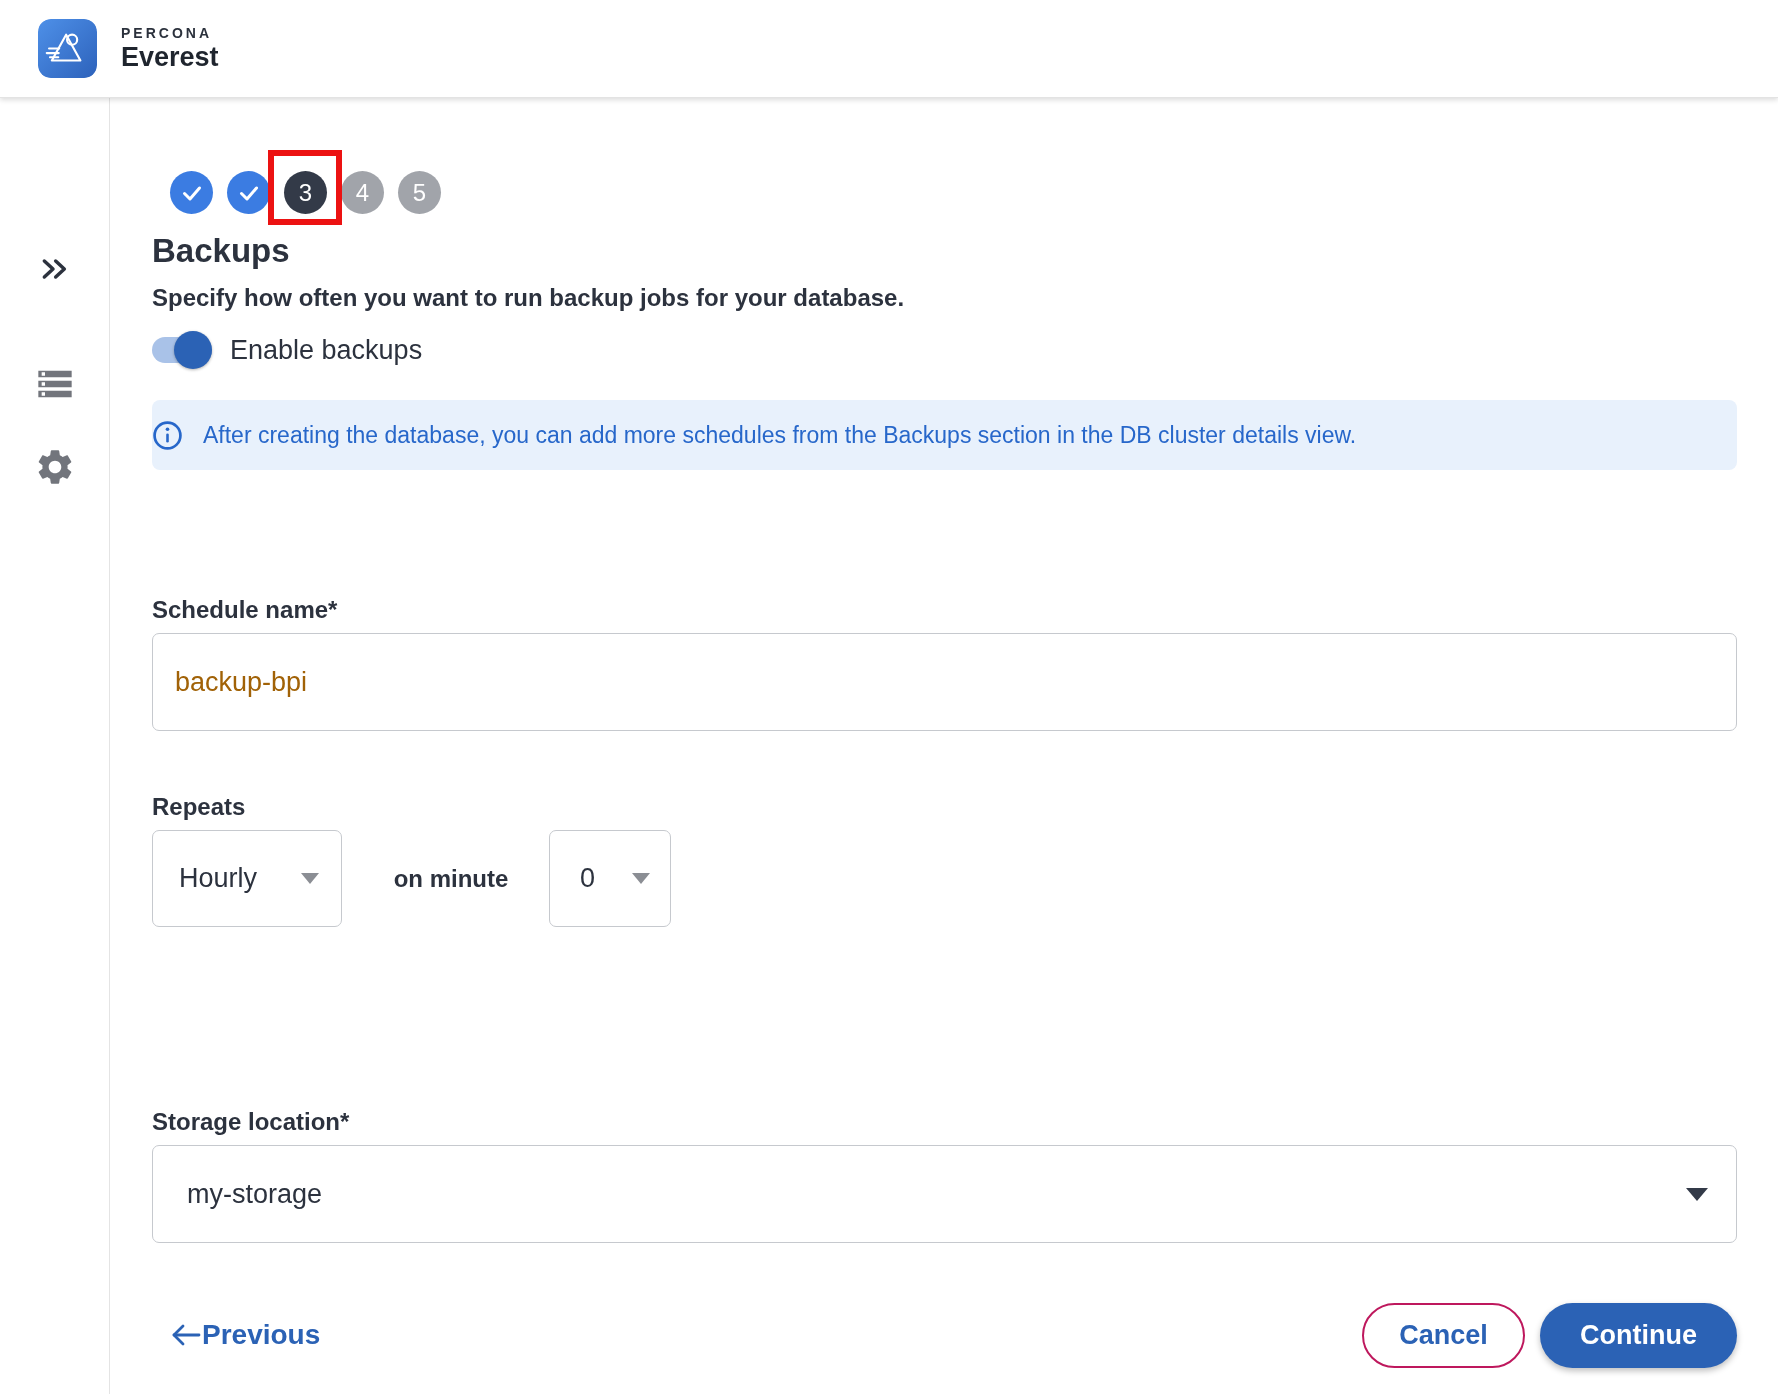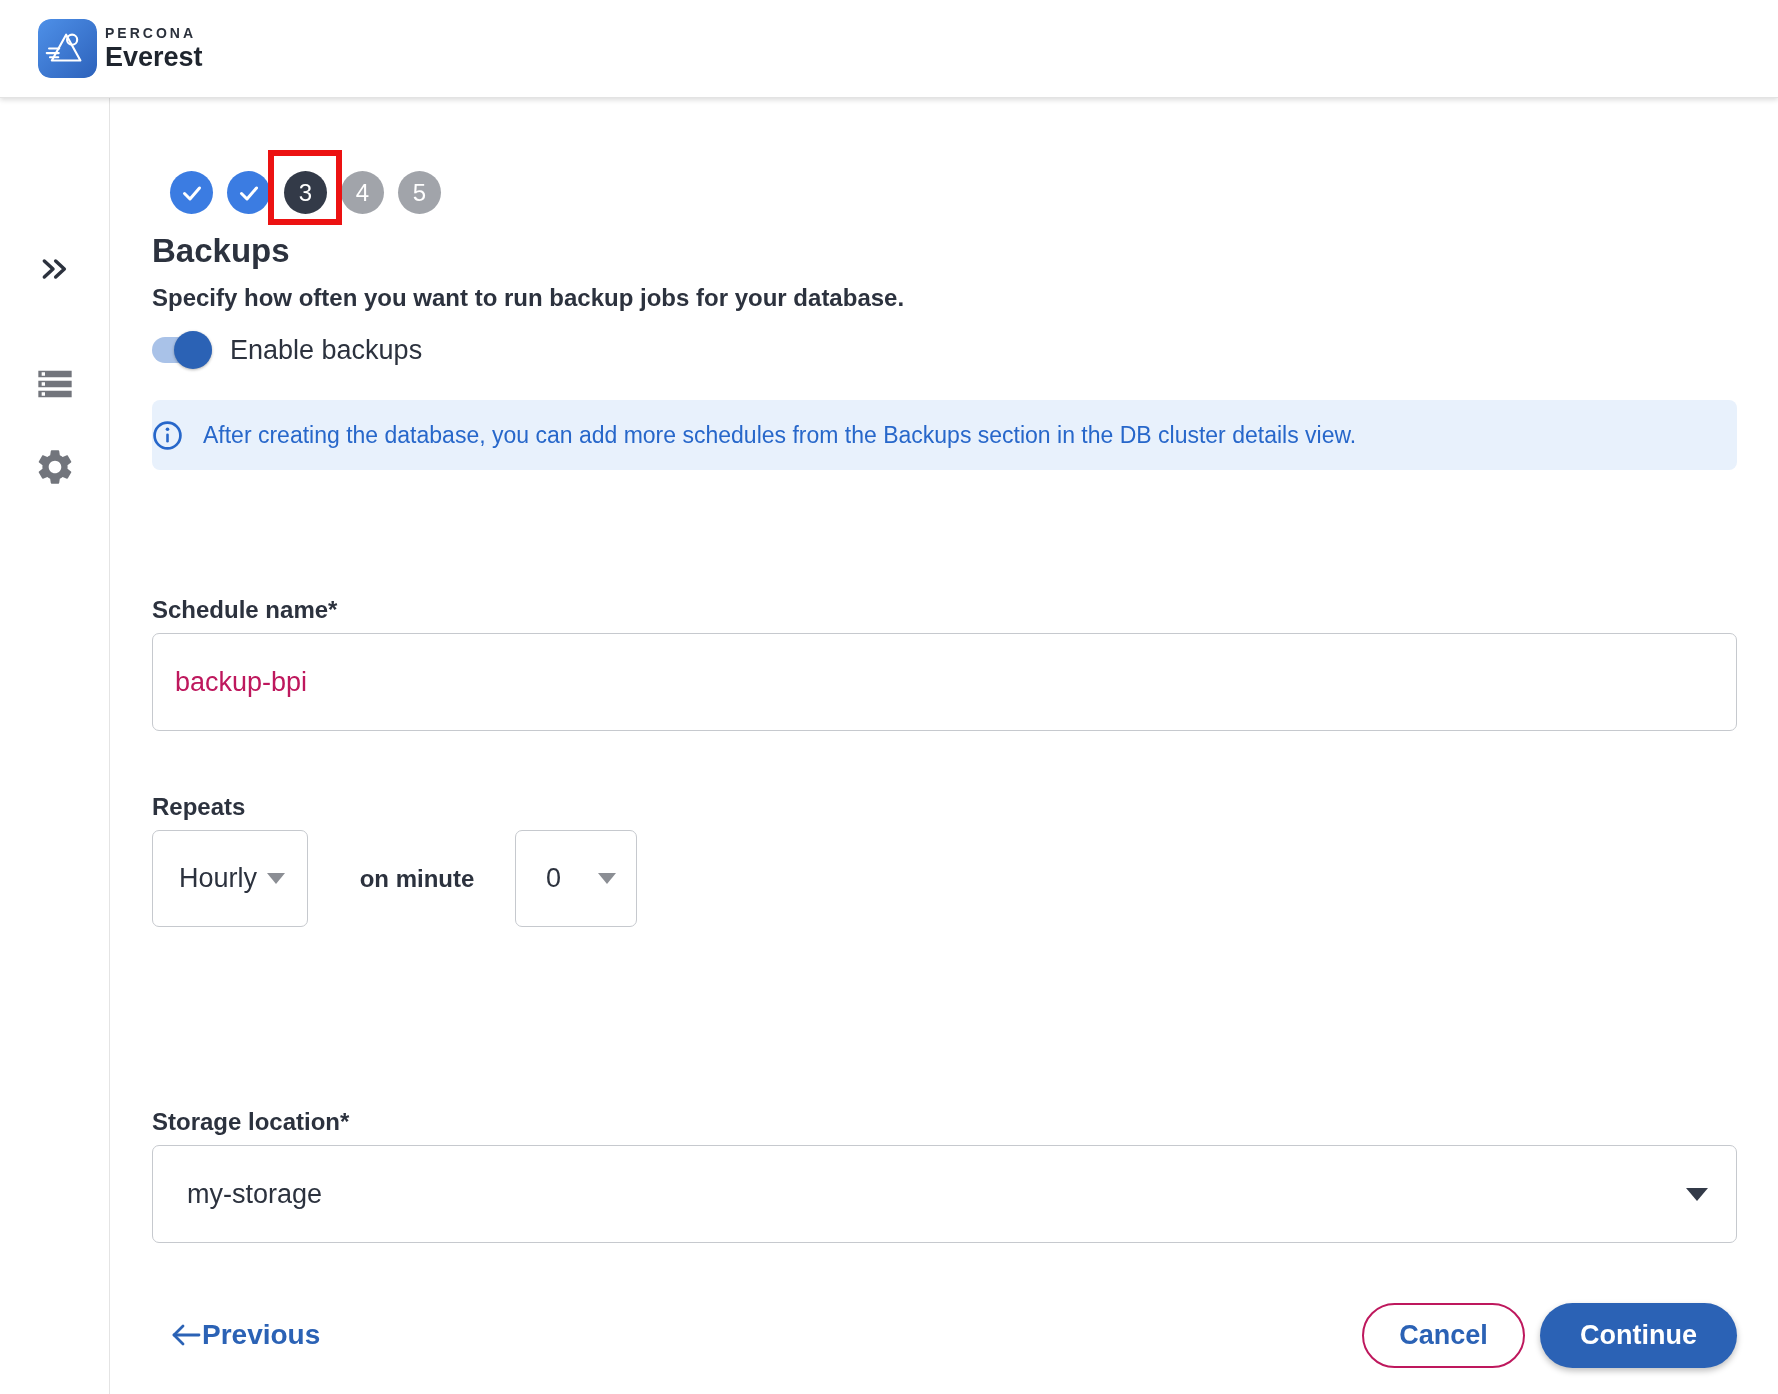--- a/index.html
+++ b/index.html
@@ -5,21 +5,21 @@
   * { margin:0; padding:0; box-sizing:border-box; }
   html,body { width:1778px; height:1394px; }
   body { font-family:"Liberation Sans", sans-serif; background:#fff; color:#2c323e; overflow:hidden; }
   .app { position:relative; width:1778px; height:1394px; }
 
   
   .header { position:absolute; left:0; top:0; width:100%; height:98px; background:#fff;
             border-bottom:1px solid #e3e3e3; box-shadow:0 2px 5px rgba(0,0,0,.14); z-index:5;
             display:flex; align-items:center; padding-left:38px; }
   .logo-box { width:59px; height:59px; border-radius:13px; flex:0 0 auto; }
-  .brand { margin-left:8px; display:flex; flex-direction:column; }
+  .brand { margin-left:24px; display:flex; flex-direction:column; }
   .brand-top { font-size:14px; font-weight:700; letter-spacing:3px; color:#2b313c; }
   .brand-bottom { font-size:27px; font-weight:700; color:#1f252e; margin-top:1px; }
 
   
   .sidebar { position:absolute; left:0; top:98px; width:110px; height:1296px; background:#fff;
              border-right:1px solid #e4e4e4; z-index:2; }
   .sb-icon { position:absolute; left:0; width:110px; display:flex; justify-content:center; cursor:pointer; }
   .sb-collapse { top:155px; }
   .sb-nav { top:266px; }
   .sb-gear { top:348px; }
@@ -55,27 +55,27 @@
   .alert-2 { top:867px; height:75px; }
   .alert-text { margin-left:20px; font-size:23px; color:#2767ca; }
 
   
   .field-label { left:42px; font-size:24px; font-weight:700; color:#2c323e; }
   .lbl-schedule { top:498px; }
   .lbl-repeats { top:695px; }
   .lbl-storage { top:1010px; }
 
   .text-input { left:42px; right:41px; top:535px; height:98px; border:1px solid #c6c9ce; border-radius:7px;
-                font-family:"Liberation Sans", sans-serif; font-size:27px; color:#be185d; padding:0 0 0 22px;
+                font-family:"Liberation Sans", sans-serif; font-size:27px; color:#a16207; padding:0 0 0 22px;
                 outline:none; background:#fff; width:calc(100% - 83px); position:absolute; }
 
   .selects-row { left:42px; top:732px; height:97px; display:flex; align-items:center; }
   .select-box { height:97px; border:1px solid #c6c9ce; border-radius:7px; background:#fff; display:flex;
                 align-items:center; justify-content:space-between; cursor:pointer; }
-  .sel-frequency { width:156px; padding:0 22px 0 26px; }
+  .sel-frequency { width:190px; padding:0 22px 0 26px; }
   .sel-minute { width:122px; padding:0 20px 0 30px; margin-left:27px; }
   .sel-value { font-size:27px; color:#2c323e; }
   .caret-sm { width:0; height:0; border-left:9px solid transparent; border-right:9px solid transparent;
               border-top:11px solid #8b8e94; }
   .connector { font-size:24px; font-weight:700; color:#2c323e; margin-left:38px; margin-right:0;
                width:142px; text-align:center; }
 
   .select-storage { left:42px; right:41px; top:1047px; height:98px; padding:0 28px 0 34px; position:absolute; }
   .caret-lg { width:0; height:0; border-left:11px solid transparent; border-right:11px solid transparent;
               border-top:13px solid #333a48; }

